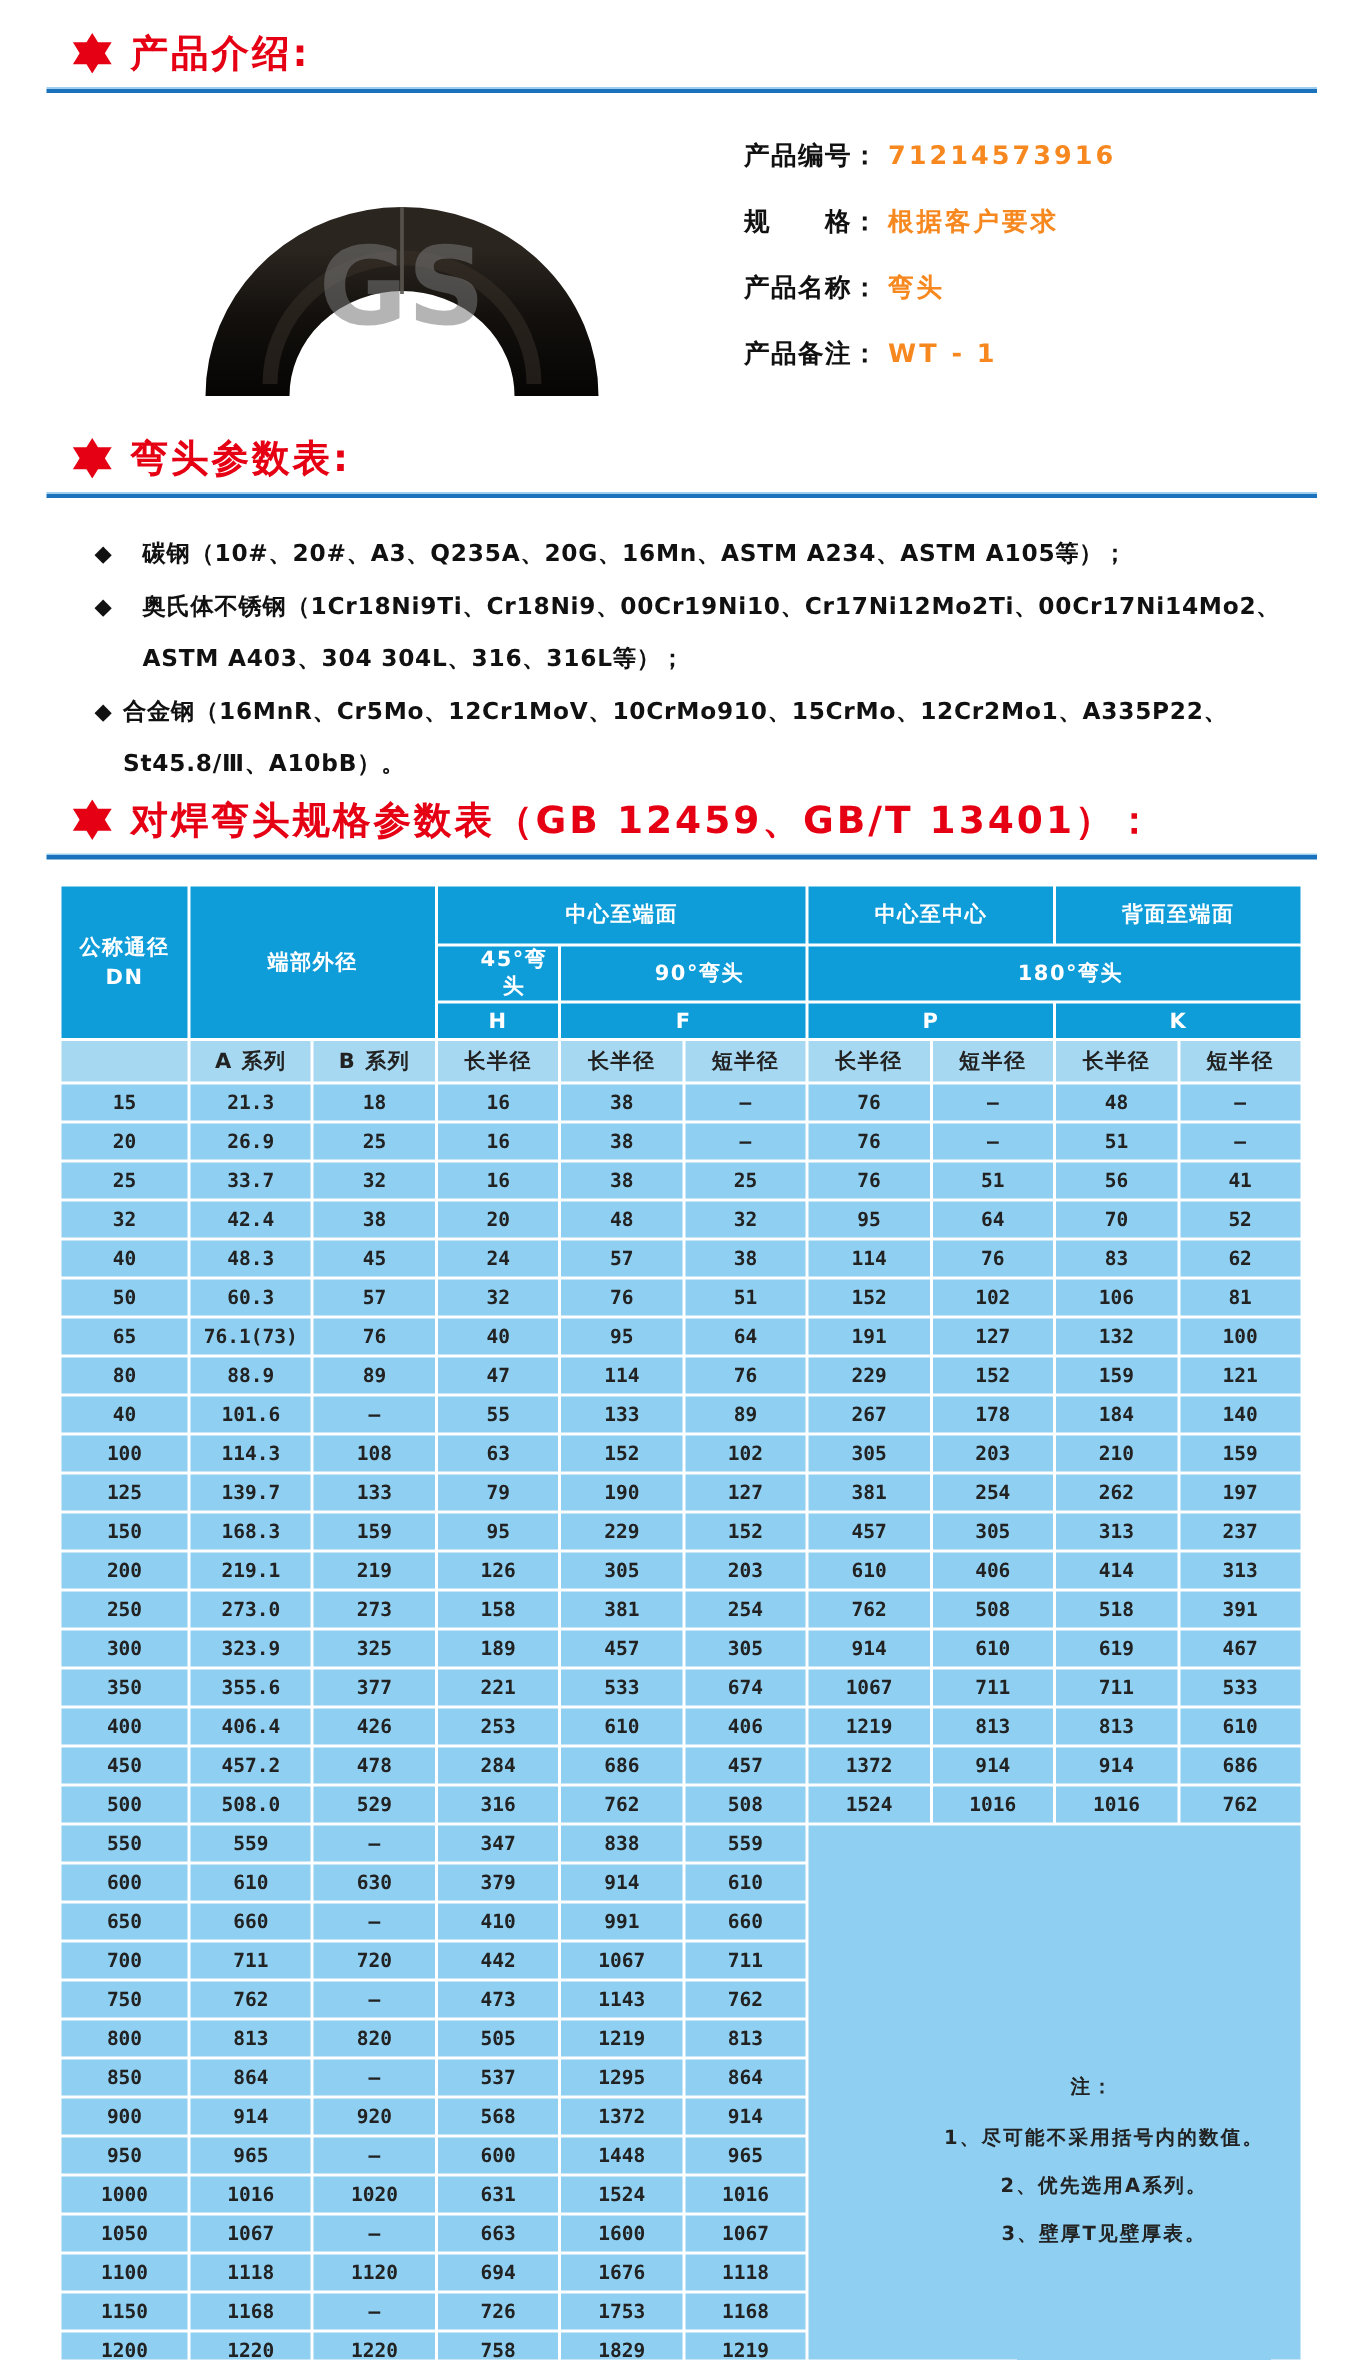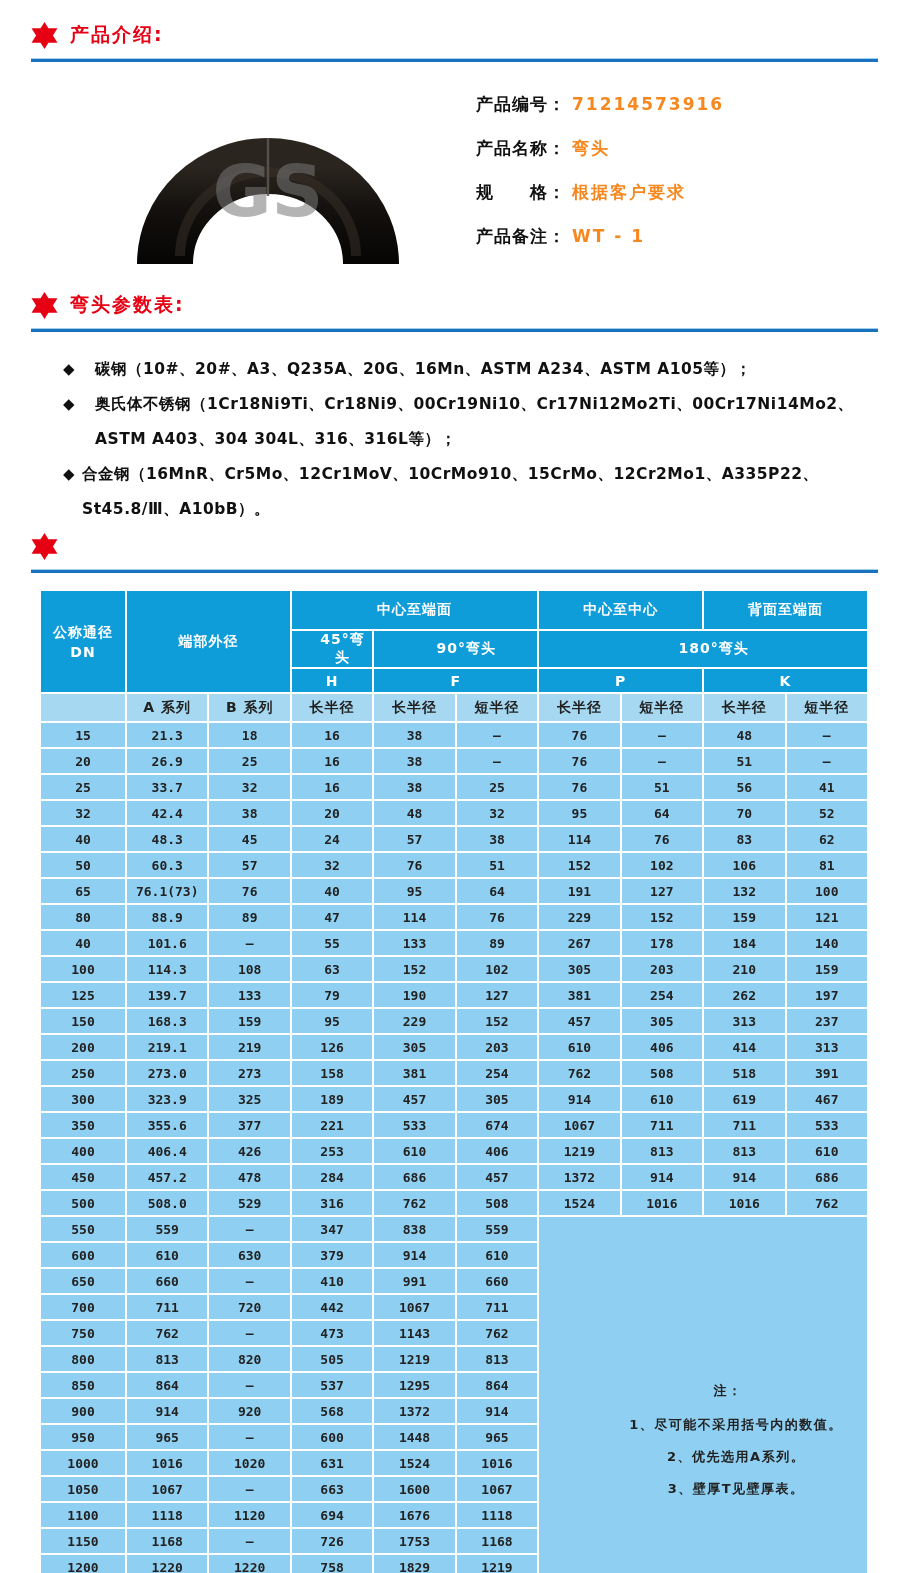--- a/index.html
+++ b/index.html
@@ -4,32 +4,32 @@
 <style>
   * { margin:0; padding:0; box-sizing:border-box; }
   html,body { background:#ffffff; }
   body {
     width:909px; height:1573px; overflow:hidden; position:relative;
     font-family:"DejaVu Sans", sans-serif; color:#1a1a1a;
   }
   
   .section-title {
     display:flex; align-items:center; gap:12px;
-    padding-left:31px; color:#e60014; font-weight:bold;
-    font-size:19px; letter-spacing:2px; height:38px;
+    padding-left:48px; color:#e60014; font-weight:bold;
+    font-size:25px; letter-spacing:2px; height:38px;
   }
   .star-icon { width:27px; height:27px; flex:0 0 auto; }
   .rule {
     margin:4px 31px 0 31px; height:4px;
     background:linear-gradient(180deg,#9ecfee 0%,#9ecfee 30%,#1a72bd 30%,#1a72bd 100%);
   }
   
   .product-row { display:flex; margin:26px 0 0 118px; height:192px; }
   .product-image { width:300px; height:190px; position:relative; }
-  .product-info { margin-left:58px; padding-top:4px; }
+  .product-info { margin-left:78px; padding-top:4px; }
   .field { margin-bottom:20px; height:24px; line-height:24px; white-space:nowrap; }
   .field-label { font-size:17px; font-weight:bold; color:#111; letter-spacing:1px; }
   .field-value { font-size:17px; font-weight:bold; color:#f6881f; letter-spacing:2px; margin-left:6px; }
   
   .bullets { margin:20px 40px 0 63px; width:800px; }
   .bullet { position:relative; padding-left:32px; font-size:15.5px; font-weight:bold;
             line-height:35px; letter-spacing:0.5px; color:#111; }
   .bullet .marker { position:absolute; left:0; top:0; font-size:15px; }
   .bullet.tight { padding-left:19px; }
   
@@ -77,24 +77,24 @@
       <path d="M 62 168 A 88 84 0 0 1 238 168" fill="none" stroke="#39322a" stroke-width="10" opacity="0.5"></path>
       <line x1="150" y1="50" x2="150" y2="108" stroke="#5a564f" stroke-width="2.5" opacity="0.9"></line>
       <text x="150" y="128" text-anchor="middle" font-size="72" font-weight="bold" fill="#777777" opacity="0.55" font-family="DejaVu Sans, sans-serif">GS</text>
     </svg>
   </div>
   <div class="product-info">
     <div class="field">
       <span class="field-label">产品编号：</span><span class="field-value">71214573916</span>
     </div>
     <div class="field">
-      <span class="field-label">产品名称：</span><span class="field-value">弯头</span>
+      <span class="field-label">规　　格：</span><span class="field-value">根据客户要求</span>
     </div>
     <div class="field">
-      <span class="field-label">规　　格：</span><span class="field-value">根据客户要求</span>
+      <span class="field-label">产品名称：</span><span class="field-value">弯头</span>
     </div>
     <div class="field">
       <span class="field-label">产品备注：</span><span class="field-value">WT - 1</span>
     </div>
   </div>
 </div>
 
 <div style="height:6px"></div>
 <div class="section-title">
   <svg class="star-icon" viewBox="0 0 24 24">
@@ -115,20 +115,21 @@
   <div class="bullet tight">
     <span class="marker">◆</span><span>合金钢（16MnR、Cr5Mo、12Cr1MoV、10CrMo910、15CrMo、12Cr2Mo1、A335P22、St45.8/Ⅲ、A10bB）。</span>
   </div>
 </div>
 
 <div class="section-title">
   <svg class="star-icon" viewBox="0 0 24 24">
     <polygon points="12,0 23.5,18.5 0.5,18.5" fill="#e60014"></polygon>
     <polygon points="12,24 0.5,5.5 23.5,5.5" fill="#e60014"></polygon>
   </svg>
+  <span>对焊弯头规格参数表（GB 12459、GB/T 13401）：</span>
 </div>
 <div class="rule"></div>
 
 <div class="spec-wrap">
   <table class="spec">
     <colgroup>
       <col style="width:84px">
         <col>
         <col>
         <col>

